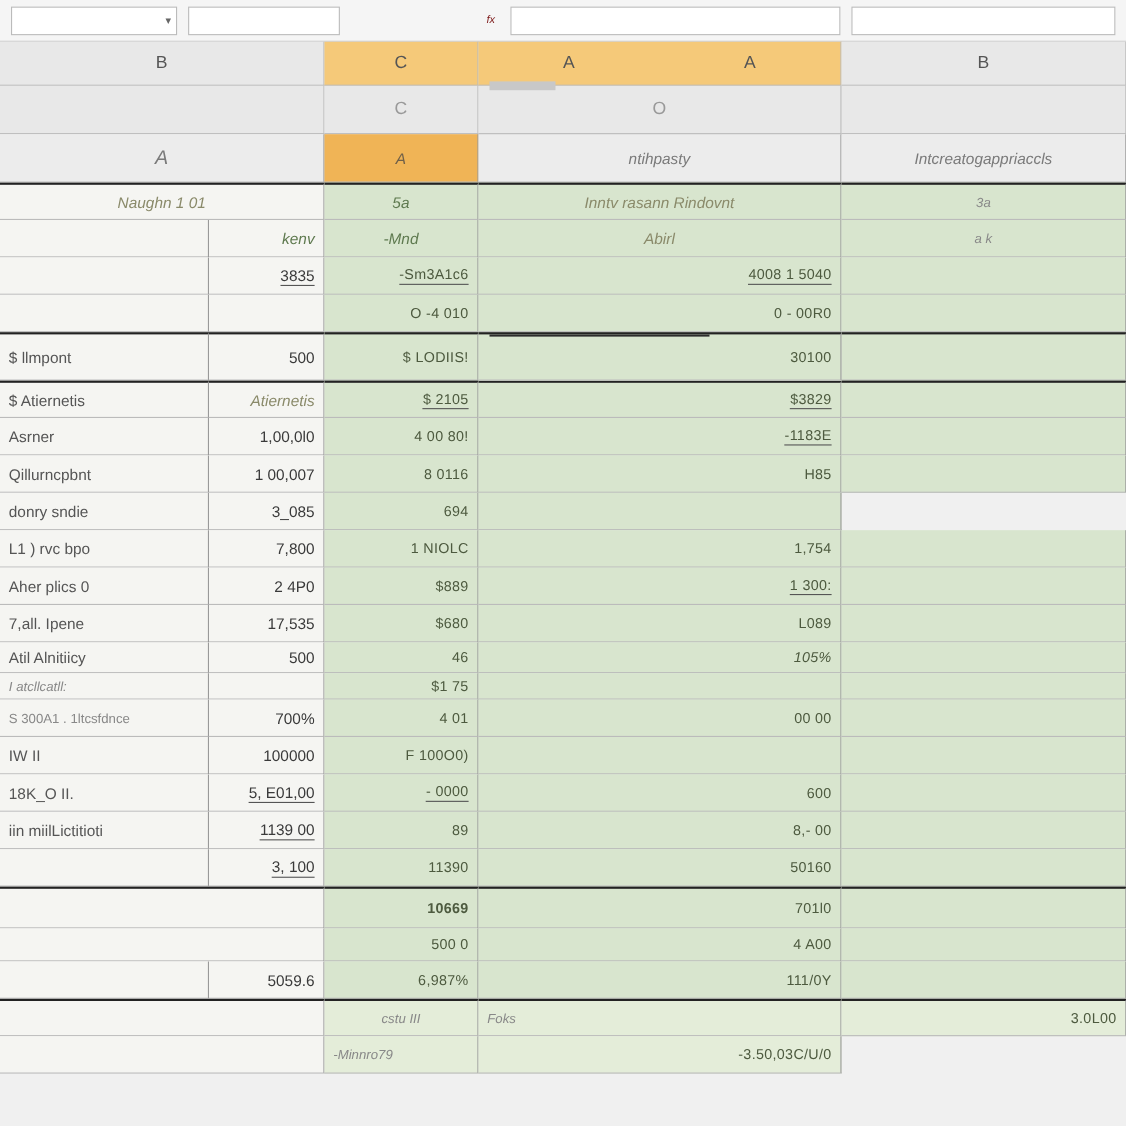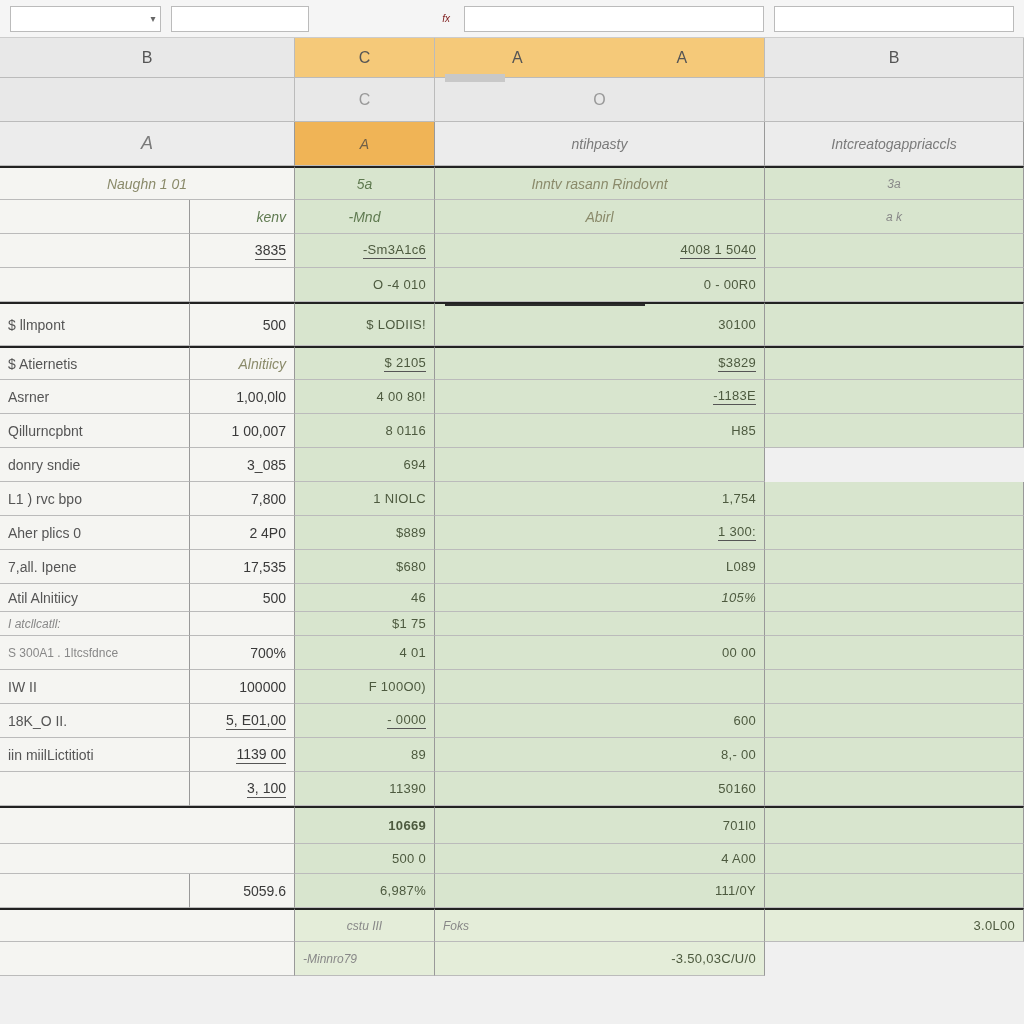--- a/index.html
+++ b/index.html
@@ -265,21 +265,21 @@
       <span>30100</span>
     </div>
     <div class="cell shade tall"></div>
   </div>
 
   <div class="row section-top">
     <div class="cell label-col">
         <span>$ Atiernetis</span>
       </div>
     <div class="cell label-col right ital">
-        <span>Alnitiicy</span>
+        <span>Atiernetis</span>
       </div>
     <div class="cell shade num right underline">
         <span>$ 2105</span>
       </div>
     <div class="cell shade num right underline">
         <span>$3829</span>
       </div>
     <div class="cell shade"></div>
   </div>
   <div class="row">

